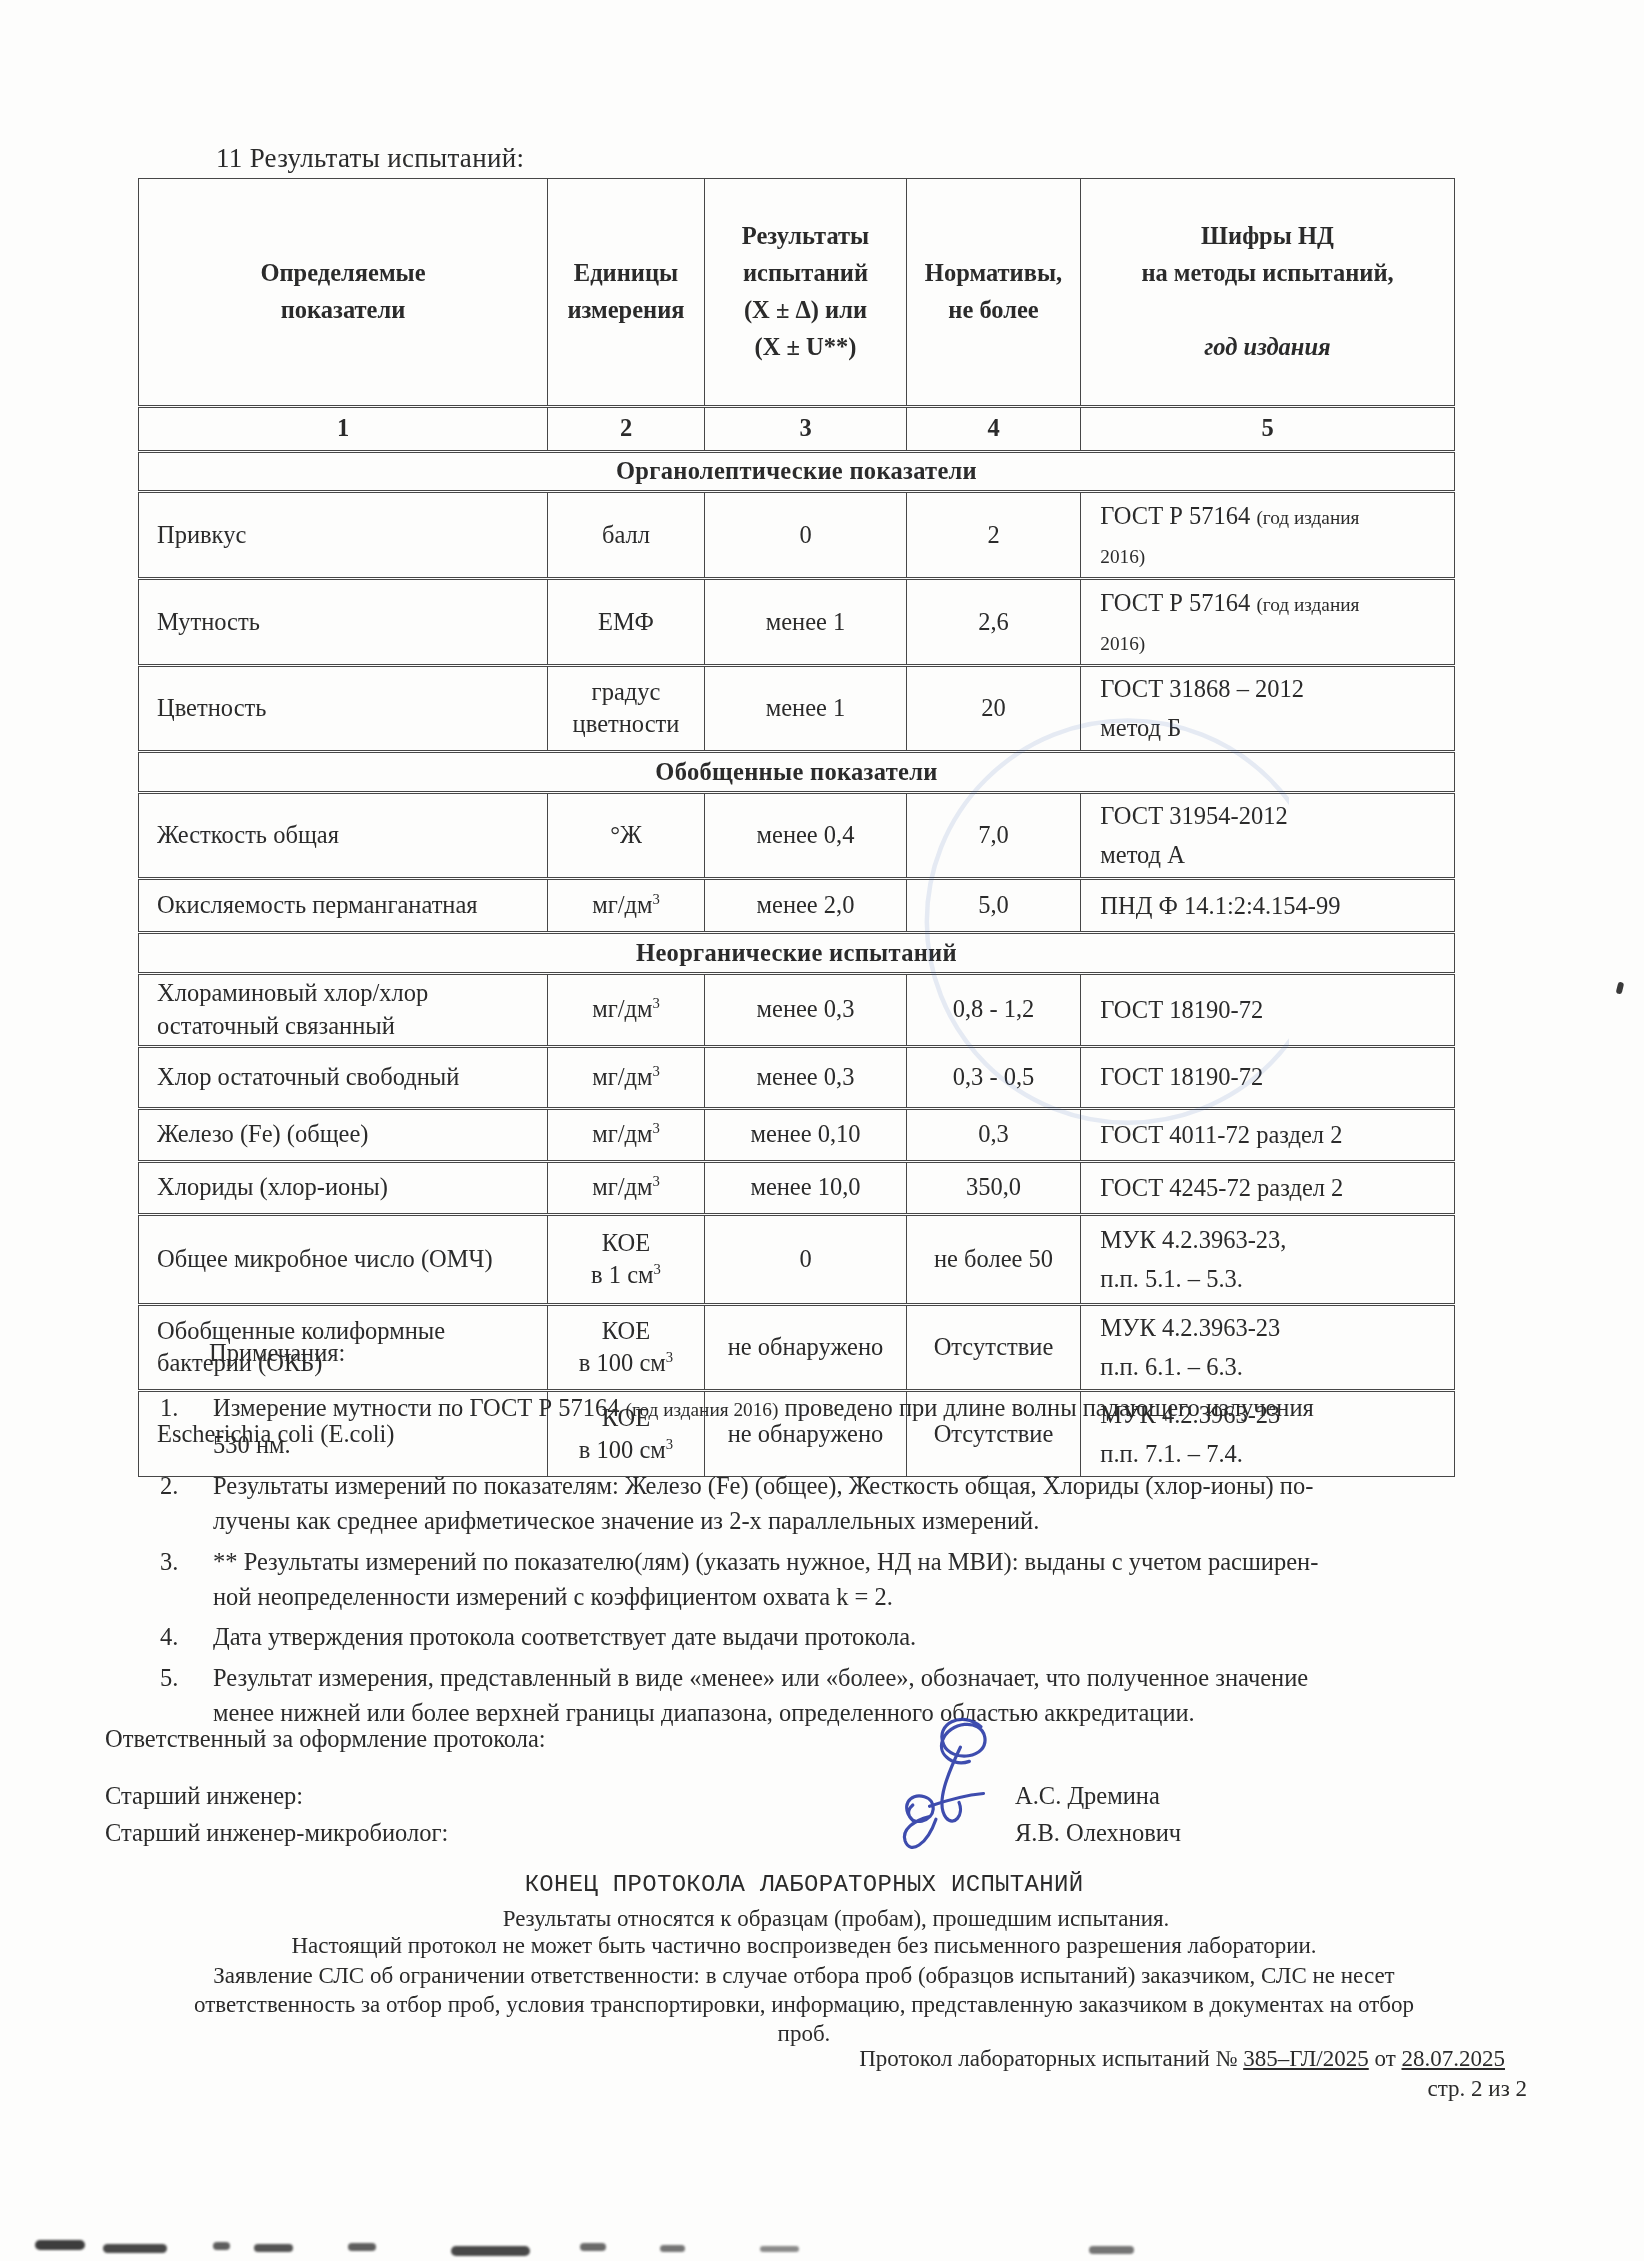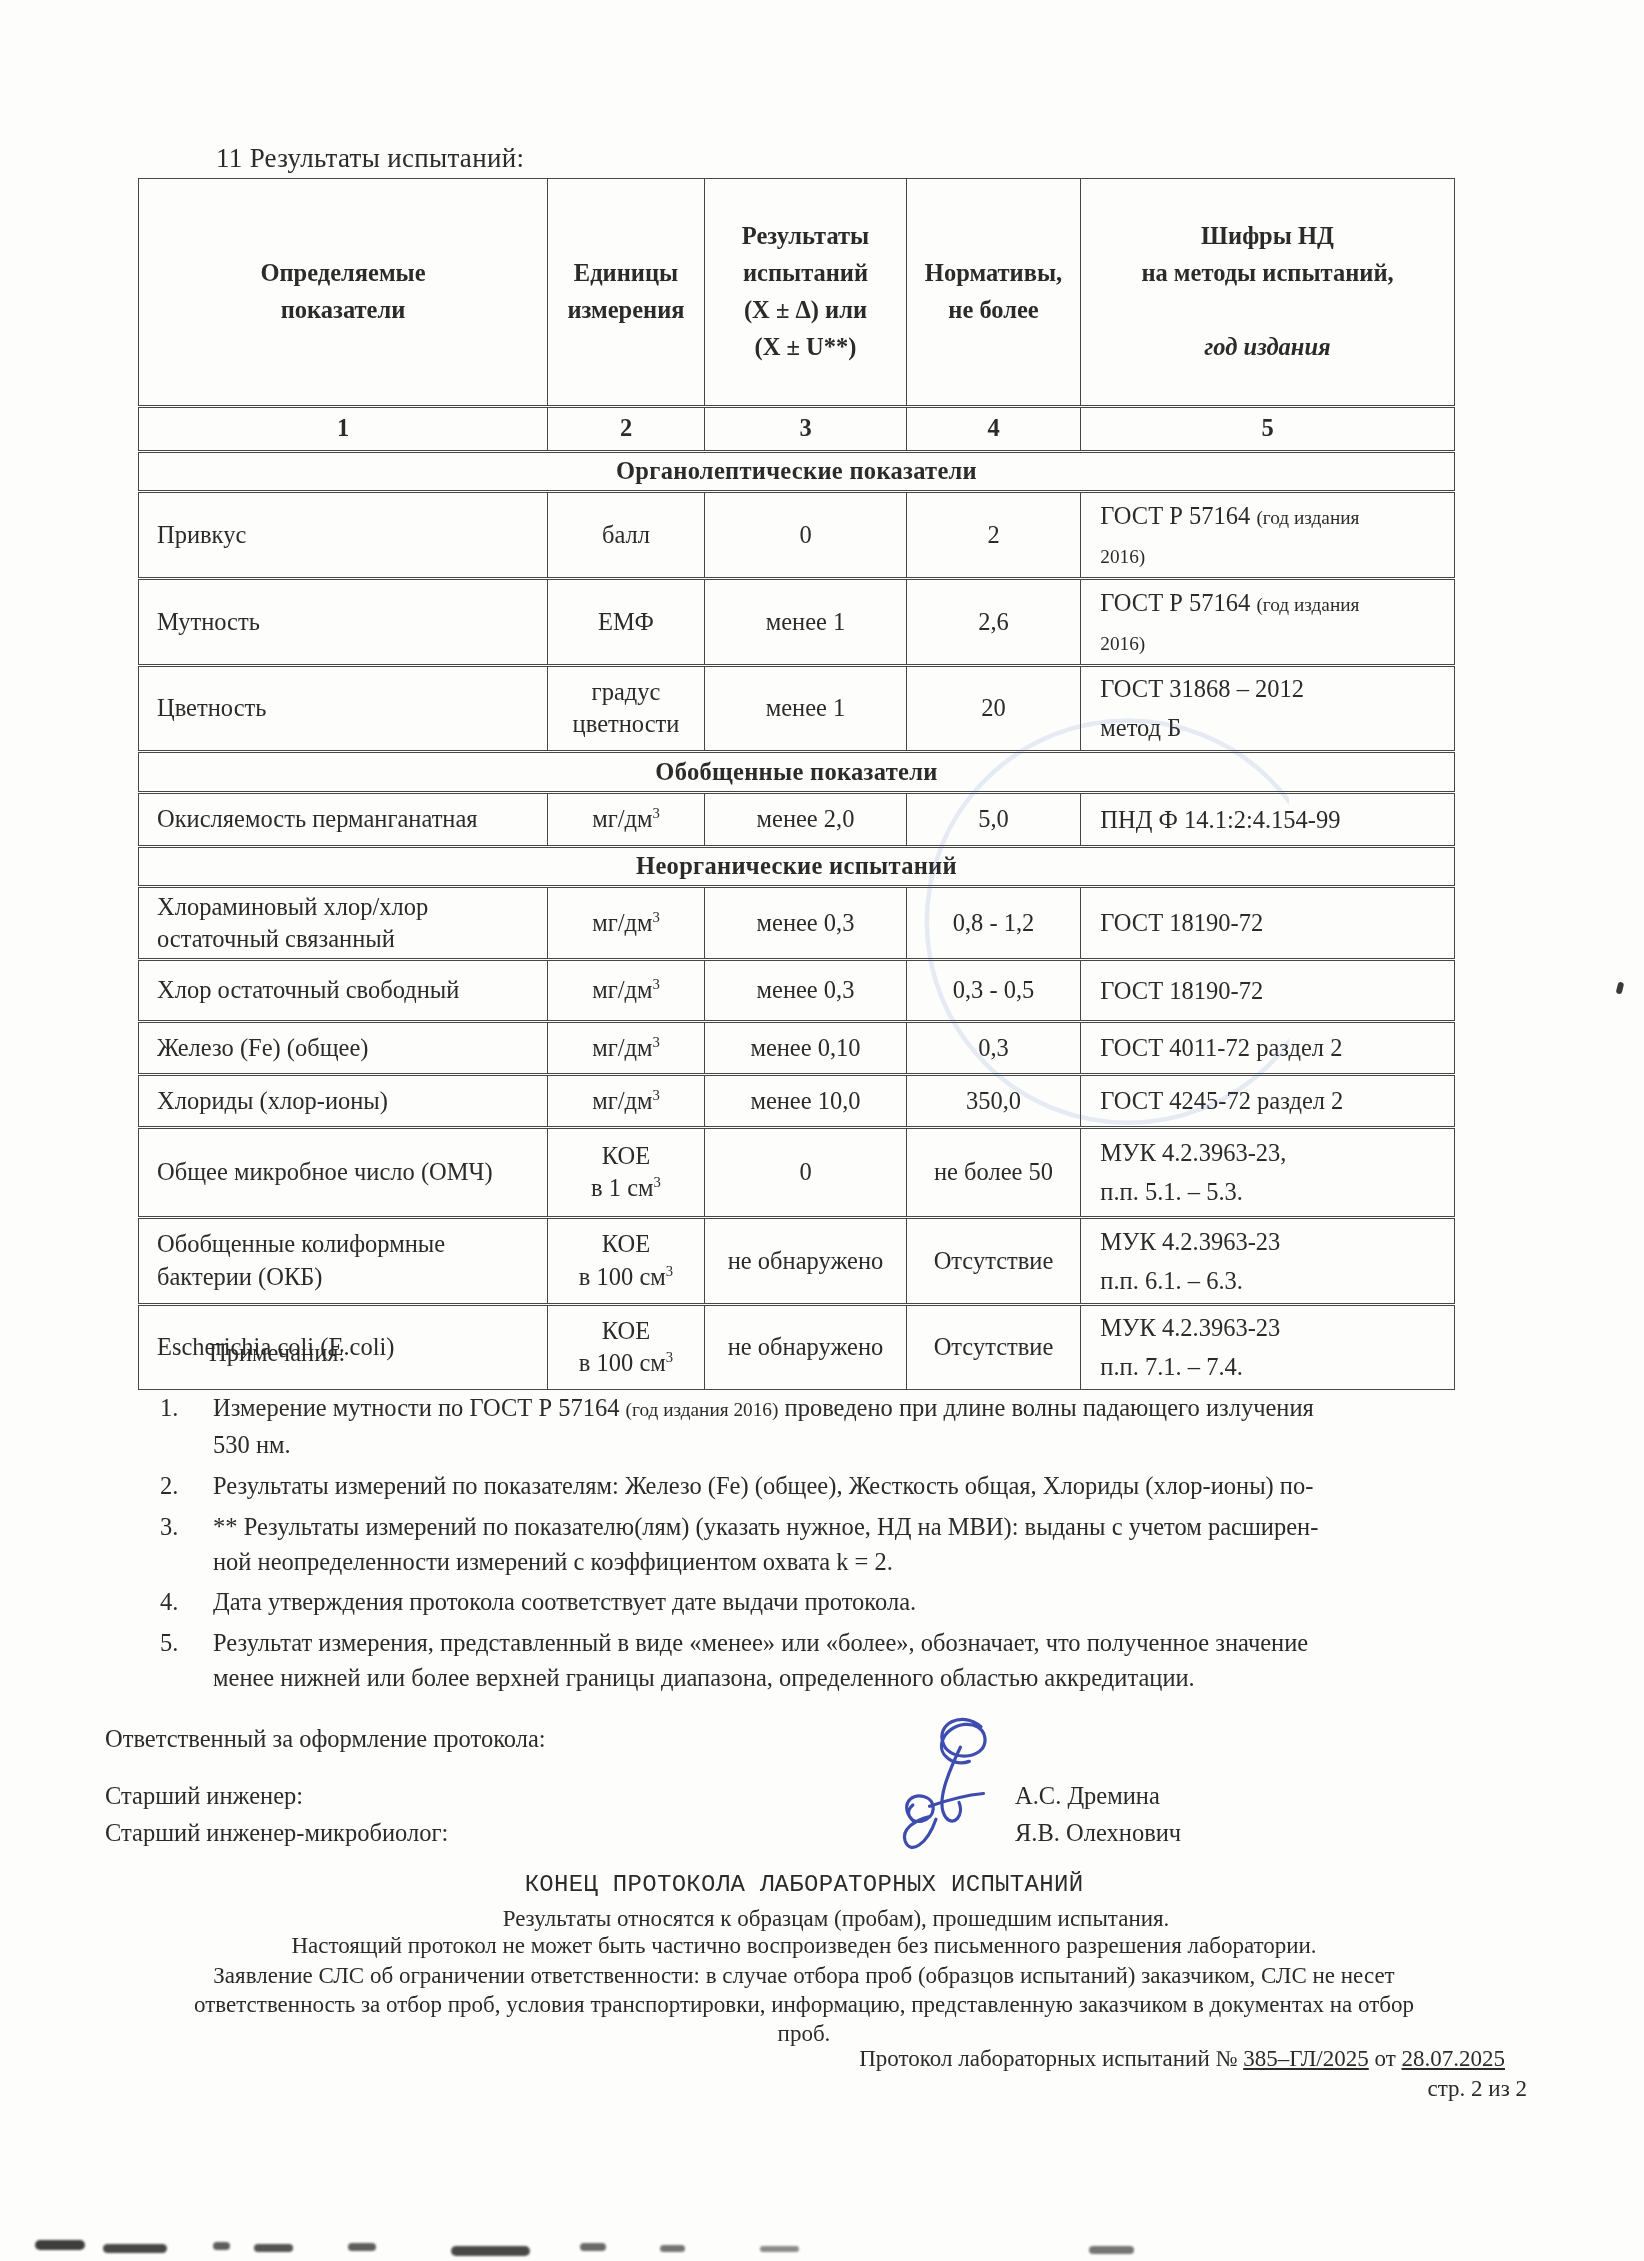--- a/index.html
+++ b/index.html
@@ -137,20 +137,32 @@
         <td>менее 1</td>
         <td>20</td>
         <td class="method-cell">
           <div><span>ГОСТ 31868 – 2012</span></div>
           <div><span>метод Б</span></div>
         </td>
       </tr>
       <tr style="height: 33px;">
         <td class="band" colspan="5">Обобщенные показатели</td>
       </tr>
+      <tr style="height: 72px;">
+        <td class="name-cell">Жесткость общая</td>
+        <td>
+          <div><span>°Ж</span></div>
+        </td>
+        <td>менее 0,4</td>
+        <td>7,0</td>
+        <td class="method-cell">
+          <div><span>ГОСТ 31954-2012</span></div>
+          <div><span>метод А</span></div>
+        </td>
+      </tr>
       <tr style="height: 54px;">
         <td class="name-cell">Окисляемость перманганатная</td>
         <td>
           <div><span>мг/дм</span><sup>3</sup></div>
         </td>
         <td>менее 2,0</td>
         <td>5,0</td>
         <td class="method-cell">
           <div><span>ПНД Ф 14.1:2:4.154-99</span></div>
         </td>
@@ -245,21 +257,21 @@
 </table>
 
 <div class="abs" id="notes-heading">Примечания:</div>
 <div class="abs" id="notes-list">
     <div class="note-item">
       <span class="note-num">1.</span>
       <span class="note-body"><span>Измерение мутности по ГОСТ Р 57164 </span><span class="small">(год издания 2016)</span><span> проведено при длине волны падающего излучения</span><br><span>530 нм.</span></span>
     </div>
     <div class="note-item">
       <span class="note-num">2.</span>
-      <span class="note-body"><span>Результаты измерений по показателям: Железо (Fe) (общее), Жесткость общая, Хлориды (хлор-ионы) по-</span><br></span>
+      <span class="note-body"><span>Результаты измерений по показателям: Железо (Fe) (общее), Жесткость общая, Хлориды (хлор-ионы) по-</span><br><span>лучены как среднее арифметическое значение из 2-х параллельных измерений.</span></span>
     </div>
     <div class="note-item">
       <span class="note-num">3.</span>
       <span class="note-body"><span>** Результаты измерений по показателю(лям) (указать нужное, НД на МВИ): выданы с учетом расширен-</span><br><span>ной неопределенности измерений с коэффициентом охвата k = 2.</span></span>
     </div>
     <div class="note-item">
       <span class="note-num">4.</span>
       <span class="note-body"><span>Дата утверждения протокола соответствует дате выдачи протокола.</span></span>
     </div>
     <div class="note-item">

